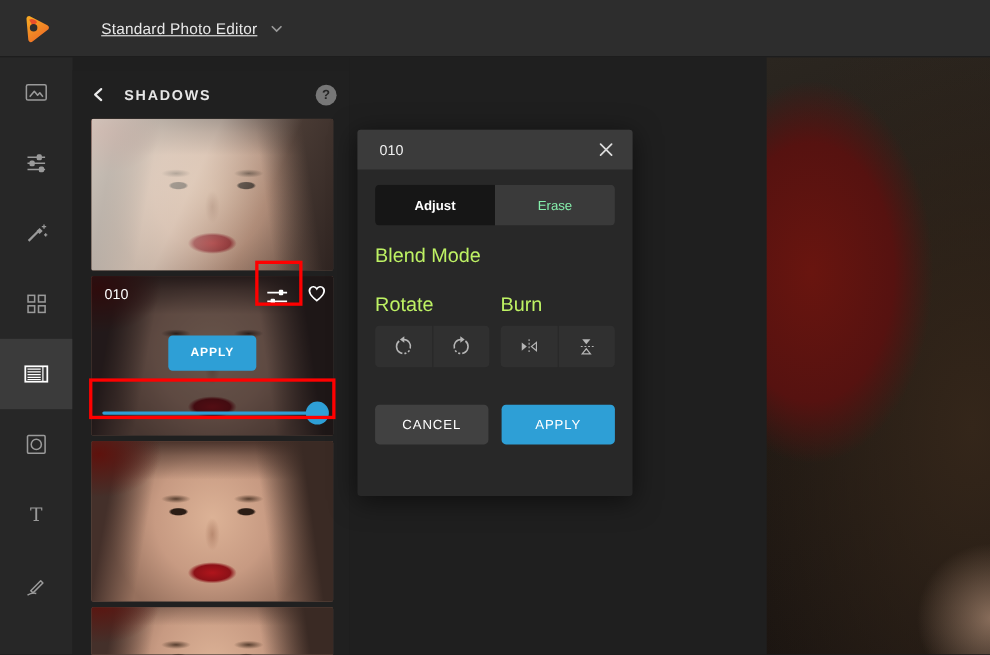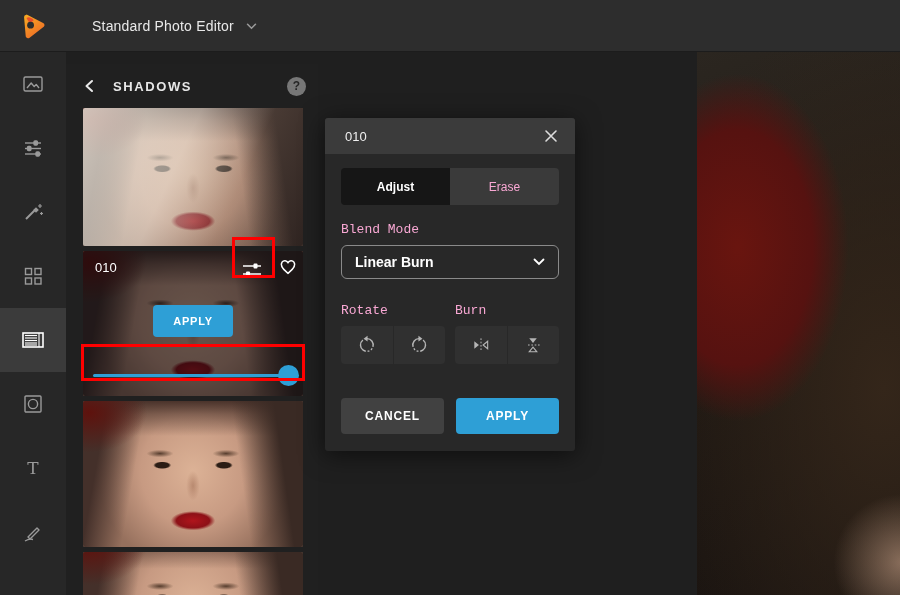--- a/index.html
+++ b/index.html
@@ -1,20 +1,20 @@
 <!DOCTYPE html>
 <html><head>
 <meta charset="utf-8">
 <style>
   * { margin:0; padding:0; box-sizing:border-box; }
   html,body { width:900px; height:595px; overflow:hidden; }
   body { font-family:"Liberation Sans", sans-serif; background:#1f1f1f; position:relative; color:#e8e8e8; }
 
   
-  .topbar { position:absolute; left:0; top:0; width:900px; height:52px; background:#2d2d2d; border-bottom:1px solid #1c1c1c; display:flex; align-items:center; z-index:5; }
+  .topbar { position:absolute; left:0; top:0; width:900px; height:52px; background:#2d2d2d; border-bottom:1px solid #1c1c1c; display:flex; align-items:center; z-index:5;text-decoration:underline; }
   .logo-box { width:66px; height:52px; display:flex; align-items:center; justify-content:center; }
   .app-title { margin-left:26px; font-size:14px; color:#e9e9e9; letter-spacing:.2px; display:flex; align-items:center; gap:12px; cursor:pointer; }
   .app-title svg { margin-top:2px; }
 
   
   .sidebar { position:absolute; left:0; top:52px; width:66px; height:543px; background:#272727; z-index:4; }
   .side-item { width:66px; height:64px; display:flex; align-items:center; justify-content:center; cursor:pointer; }
   .side-item.selected { background:#3b3b3b; }
 
   
@@ -63,30 +63,30 @@
 
   
   .popup { position:absolute; left:325px; top:118px; width:250px; height:333px; background:#282828; border-radius:3px; box-shadow:0 4px 24px rgba(0,0,0,.55); z-index:6; }
   .popup-header { height:36px; background:#3b3b3b; border-radius:3px 3px 0 0; display:flex; align-items:center; padding:0 16px 0 20px; }
   .popup-title { flex:1; font-size:13px; color:#f0f0f0; }
   .close-btn { width:16px; height:16px; cursor:pointer; display:flex; align-items:center; justify-content:center; }
   .popup-body { padding:14px 16px 0 16px; }
   .tabs { display:flex; height:37px; border-radius:4px; overflow:hidden; }
   .tab { flex:1; display:flex; align-items:center; justify-content:center; font-size:12px; cursor:pointer; }
   .tab.active { background:#161616; color:#fff; font-weight:bold; }
-  .tab.inactive { background:#3a3a3a; color:#f9a8d4; }
-  .field-label { margin-top:17px; font-size:13px; color:#f9a8d4;font-family:Liberation Mono, monospace; }
+  .tab.inactive { background:#3a3a3a; color:#86efac; }
+  .field-label { margin-top:17px; font-size:18px; color:#bef264; }
   .dropdown { margin-top:8px; height:34px; border:1px solid #8a8a8a; border-radius:6px; display:flex; align-items:center; padding:0 13px; cursor:pointer; background:transparent; }
   .dropdown-value { flex:1; font-size:14px; font-weight:600; color:#fff; }
   .two-col { display:grid; grid-template-columns:104px 104px; column-gap:10px; }
   .two-col .field-label { margin-top:24px; }
   .btn-pair { margin-top:8px; display:flex; gap:1px; border-radius:4px; overflow:hidden; }
   .sq-btn { flex:1; height:38px; background:#303030; border:none; display:flex; align-items:center; justify-content:center; cursor:pointer; }
   .actions { margin-top:34px; display:flex; justify-content:space-between; }
-  .btn { width:103px; height:36px; border:none; border-radius:4px; font-family:inherit; font-size:12px; font-weight:bold; letter-spacing:.8px; color:#fff; cursor:pointer; }
+  .btn { width:103px; height:36px; border:none; border-radius:4px; font-family:inherit; font-size:12px; font-weight:normal; letter-spacing:.8px; color:#fff; cursor:pointer; }
   .btn.cancel { background:#414141; }
   .btn.apply { background:#2e9fd6; }
 
   
   .anno { position:absolute; border:3px solid #ff0000; z-index:9; pointer-events:none; }
   .anno-gear { left:232px; top:237px; width:43px; height:41px; }
   .anno-slider { left:81px; top:344px; width:224px; height:37px; }
 
   svg { display:block; }
 </style>
@@ -246,26 +246,20 @@
       </svg>
     </div>
   </div>
   <div class="popup-body">
     <div class="tabs">
       <div class="tab active">Adjust</div>
       <div class="tab inactive">Erase</div>
     </div>
 
     <div class="field-label">Blend Mode</div>
-    <div class="dropdown">
-      <div class="dropdown-value">Linear Burn</div>
-      <svg width="12" height="8" viewBox="0 0 12 8">
-        <path d="M1.5 1.5 L6 6 L10.5 1.5" fill="none" stroke="#ffffff" stroke-width="1.8" stroke-linecap="round"></path>
-      </svg>
-    </div>
 
     <div class="two-col">
       <div class="field-label">Rotate</div>
       <div class="field-label">Burn</div>
 
       <div class="btn-pair">
         <button class="sq-btn">
           <svg width="20" height="20" viewBox="0 0 22 22">
             <path d="M6.5 5.5 A7 7 0 1 0 11 4" fill="none" stroke="#b5b5b5" stroke-width="1.6" stroke-dasharray="16 2 2 2 2 2 30"></path>
             <polygon points="11.6,0.8 11.6,7.2 7.2,4" fill="#b5b5b5"></polygon>

